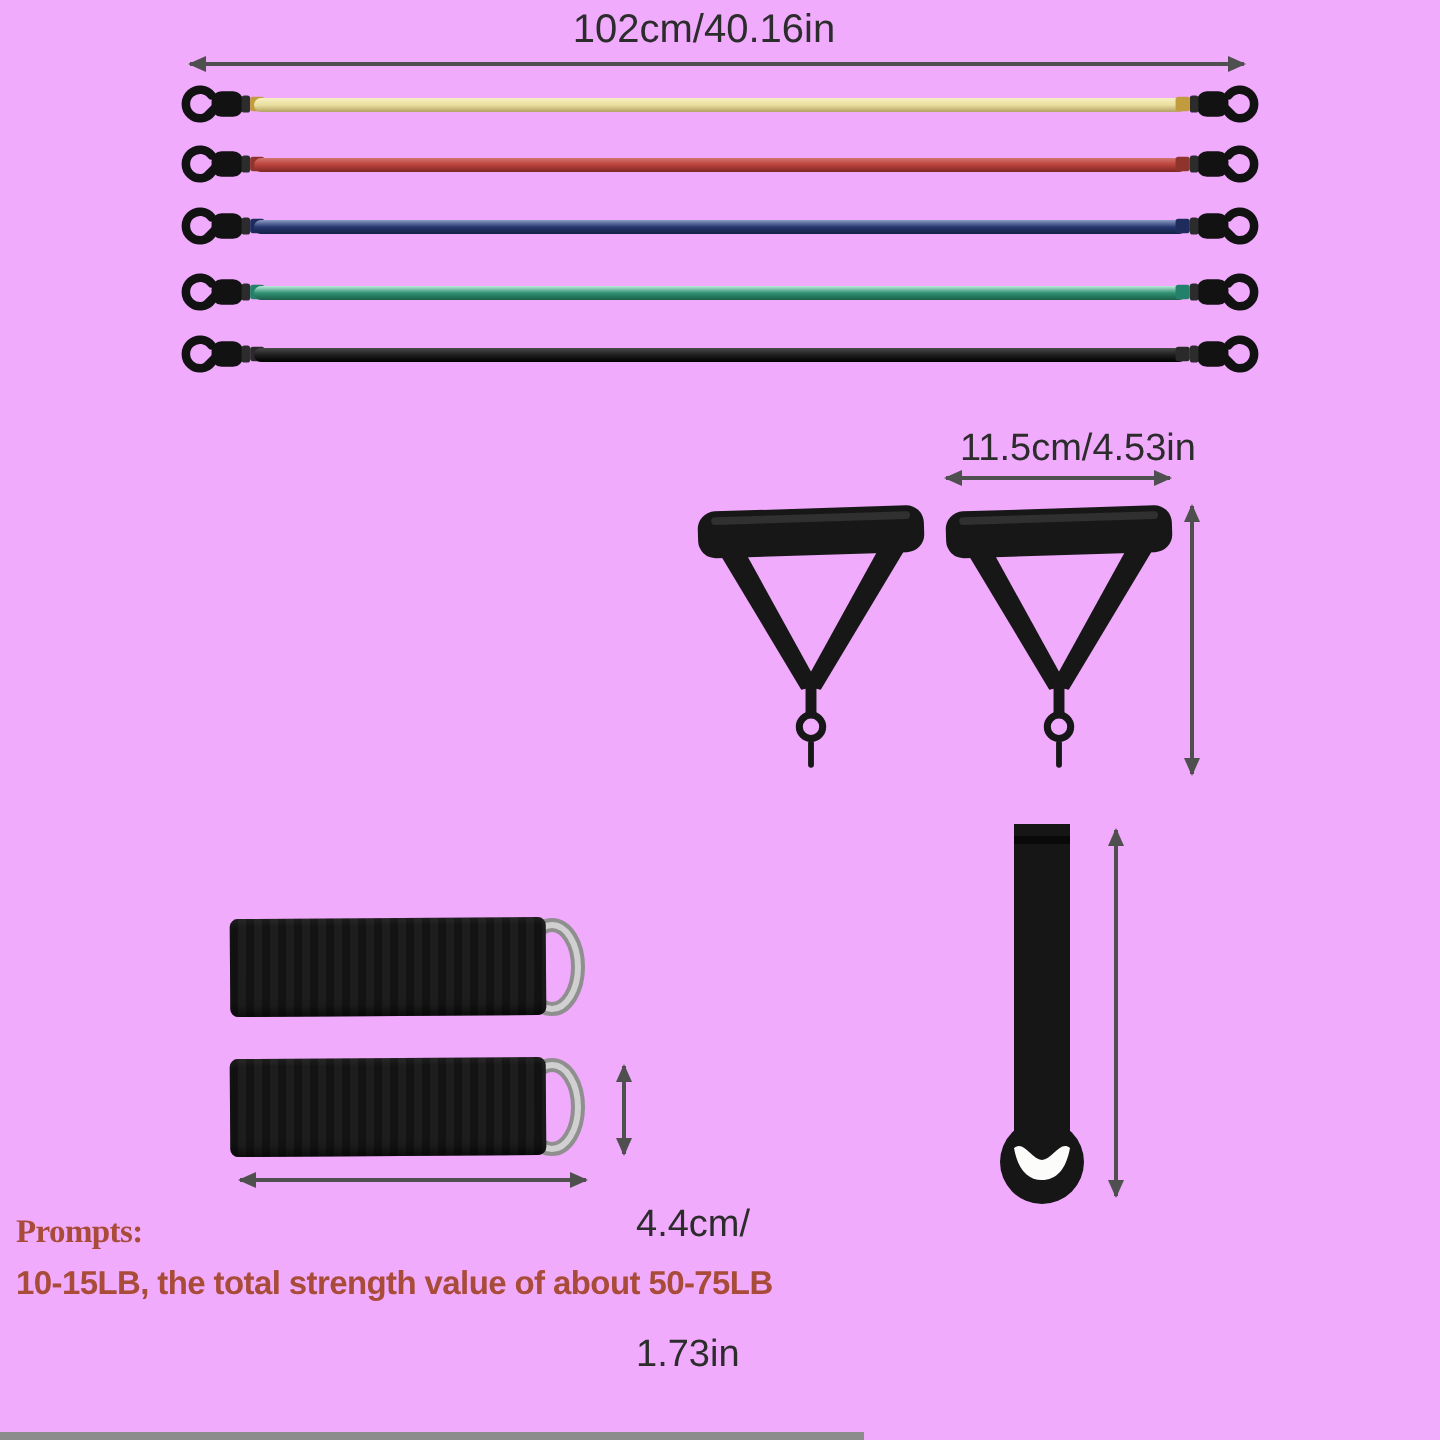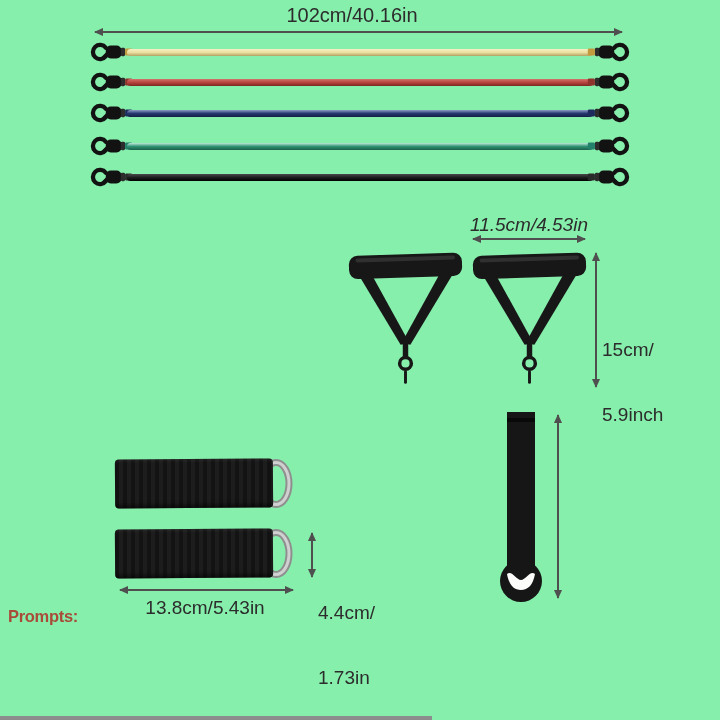--- a/index.html
+++ b/index.html
@@ -1,18 +1,18 @@
 <!DOCTYPE html>
 <html><head>
 <meta charset="utf-8">
 <style>
   html,body{margin:0;padding:0;}
   #stage{
     position:relative;width:720px;height:720px;overflow:hidden;
-    background:#86efac;
+    background:#f0abfc;
     font-family:"Liberation Sans", sans-serif;
     color:#2c2c2c;
   }
   .abs{position:absolute;}
   
   .dim{position:absolute;color:#2c2c2c;font-size:19px;line-height:21.5px;white-space:pre;}
   .dim.center{text-align:center;}
   .dim.big{font-size:20px;}
   
   .arr-h{position:absolute;height:2px;background:#4f4f4f;}
@@ -38,21 +38,21 @@
   
   .ankle{position:absolute;left:115px;width:181px;height:49px;}
   .ankle .ring{position:absolute;right:0;top:0;width:34px;height:49px;}
   .ankle .body{position:absolute;left:0;top:0;width:158px;height:49px;border-radius:4px;
     background:repeating-linear-gradient(90deg,#131313 0 4px,#1d1d1d 4px 8px);
     box-shadow:inset 0 2px 3px rgba(255,255,255,.06), inset 0 -3px 4px rgba(0,0,0,.55);
     transform:rotate(-.4deg);}
   
   .notes{position:absolute;left:8px;top:605px;width:706px;color:#a84b38;
     font-weight:700;font-size:16.5px;line-height:22px;letter-spacing:-0.3px;}
-  .notes .heading{margin-bottom:4px;}
+  .notes .heading{margin-bottom:4px;font-family:Liberation Serif, serif;}
   
   .bottom-strip{position:absolute;left:0;top:716px;width:432px;height:4px;background:#8c8c8c;}
   svg{display:block;}
 </style>
 </head>
 <body>
 
 <svg width="0" height="0" style="position:absolute">
   <defs>
 
@@ -134,35 +134,31 @@
   <div class="band-row r5" style="--hi:#4a4a4a;--core:#1e1e1e;--lo:#000000;--sleeve:#2a2a2a">
     <svg class="hookL">
         <use href="#sym-hook"></use>
       </svg>
     <div class="line"></div>
     <svg class="hookR">
         <use href="#sym-hook"></use>
       </svg>
   </div>
 
-  <div class="dim center" style="left:439px;top:214px;width:180px;font-style:italic;">11.5cm/4.53in</div>
+  <div class="dim center" style="left:449px;top:214px;width:180px;">11.5cm/4.53in</div>
   <div class="arr-h" style="left:473px;top:238px;width:112px;"></div>
 
   <svg class="handle" style="left:347px;top:251px;" viewBox="0 0 120 140">
       <use href="#sym-handle"></use>
     </svg>
   <svg class="handle" style="left:471px;top:251px;" viewBox="0 0 120 140">
       <use href="#sym-handle"></use>
     </svg>
 
   <div class="arr-v" style="left:595px;top:253px;height:134px;"></div>
-  <div class="dim" style="left:602px;top:296px;">
-    <div>15cm/</div>
-    <div>5.9inch</div>
-  </div>
 
   <div class="ankle" style="top:459px;">
     <svg class="ring" viewBox="0 0 34 49">
         <use href="#sym-dring"></use>
       </svg>
     <div class="body"></div>
   </div>
   <div class="ankle" style="top:529px;">
     <svg class="ring" viewBox="0 0 34 49">
         <use href="#sym-dring"></use>
@@ -170,25 +166,25 @@
     <div class="body"></div>
   </div>
 
   <div class="arr-v" style="left:311px;top:533px;height:44px;"></div>
   <div class="dim" style="left:318px;top:559px;">
     <div>4.4cm/</div>
     <div>1.73in</div>
   </div>
 
   <div class="arr-h" style="left:120px;top:589px;width:173px;"></div>
-  <div class="dim center" style="left:115px;top:597px;width:180px;">13.8cm/5.43in</div>
 
   <svg class="abs" style="left:499px;top:411px;width:44px;height:196px;" viewBox="0 0 44 196">
       <use href="#sym-anchor"></use>
     </svg>
   <div class="arr-v" style="left:557px;top:415px;height:183px;"></div>
 
   <div class="notes">
     <div class="heading">Prompts:</div>
+    <div>10-15LB, the total strength value of about 50-75LB</div>
   </div>
 
   <div class="bottom-strip"></div>
 </div>
 
 </body></html>

